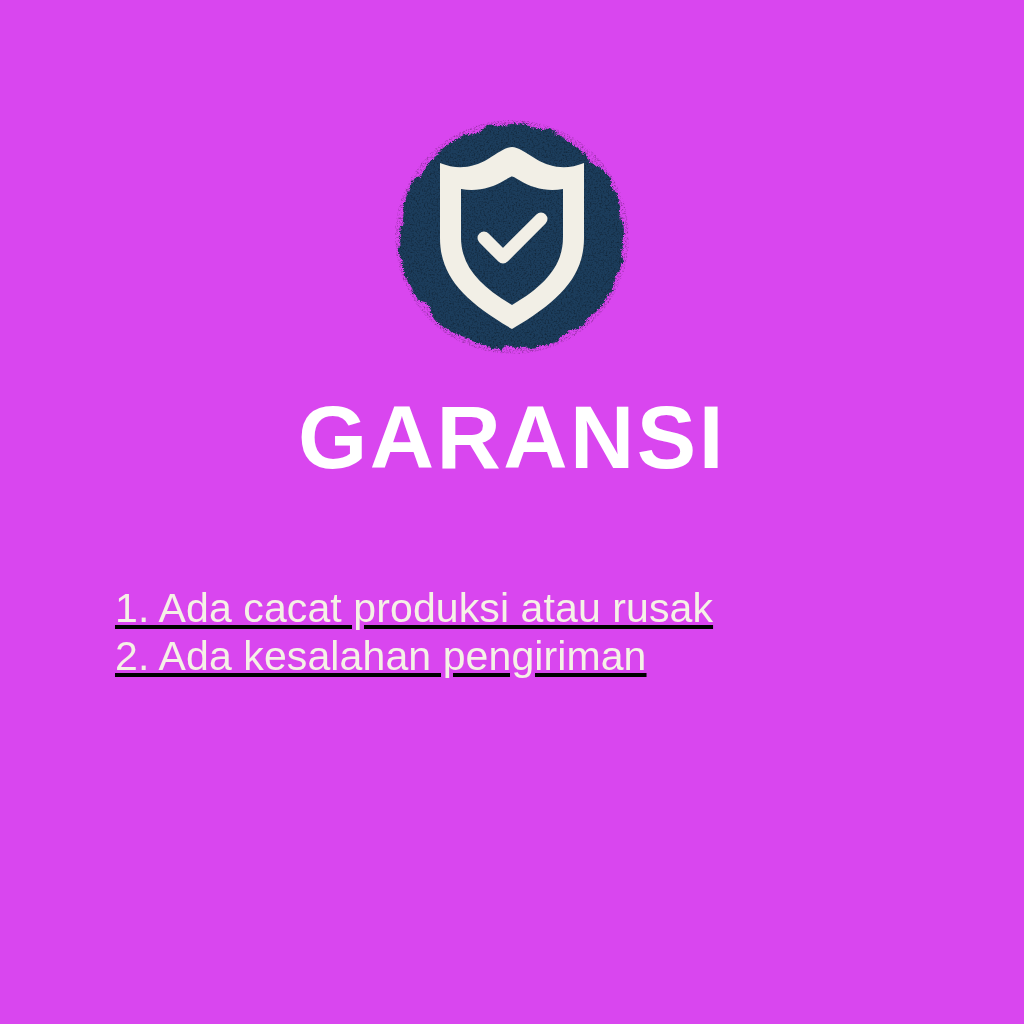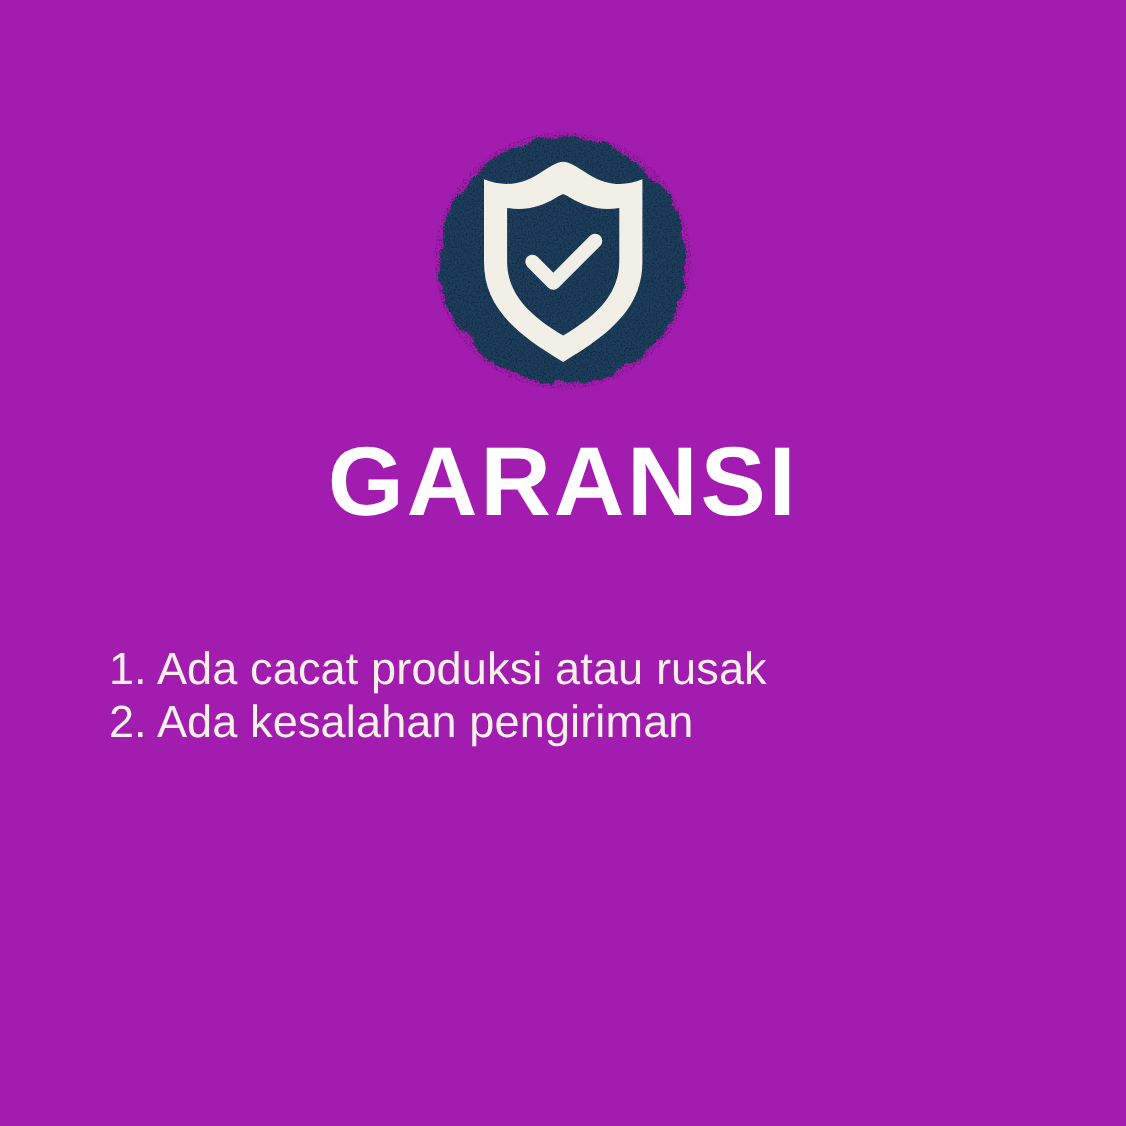--- a/index.html
+++ b/index.html
@@ -12,21 +12,21 @@
     height: 1024px;
     overflow: hidden;
     font-family: "Liberation Sans", sans-serif;
     background: #A8904E;
   }
 
   .card {
     position: relative;
     width: 1024px;
     height: 1024px;
-    background: #a21caf;
+    background: #d946ef;
     box-sizing: border-box;
   }
 
   
   .badge-wrap {
     position: absolute;
     left: 0;
     top: 118px;
     width: 1024px;
     height: 238px;
@@ -73,23 +73,24 @@
     font-family: "Liberation Sans", sans-serif;
     font-size: 41px;
     font-weight: normal;
     line-height: 48px;
     letter-spacing: 0.1px;
     margin: 0;
     white-space: pre-line;
   }
   .list {
     list-style: none;
-    margin: 0;
+    margin: 16px;
     padding: 0;
     margin-top: 43px;
+    text-decoration: underline;
   }
   .list-item {
     color: #F5F1E6;
     font-family: "Liberation Sans", sans-serif;
     font-size: 41px;
     font-weight: normal;
     line-height: 48px;
     letter-spacing: 0.1px;
     white-space: nowrap;
   }

